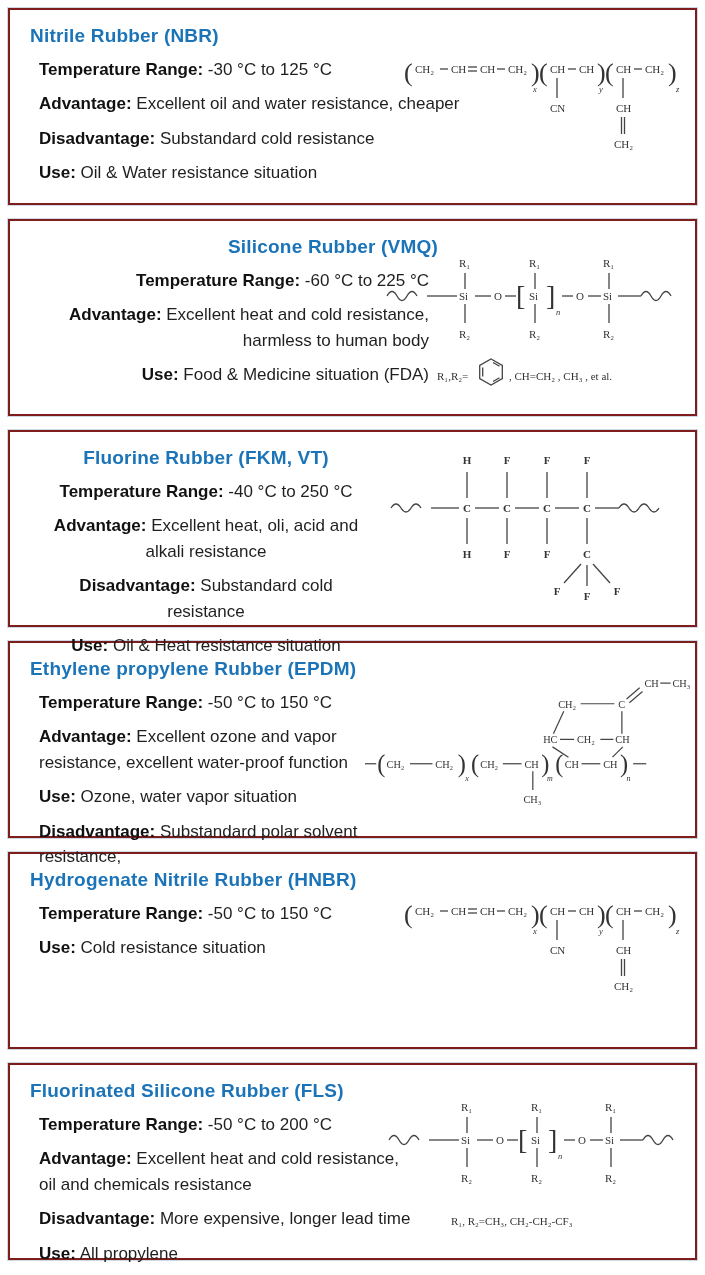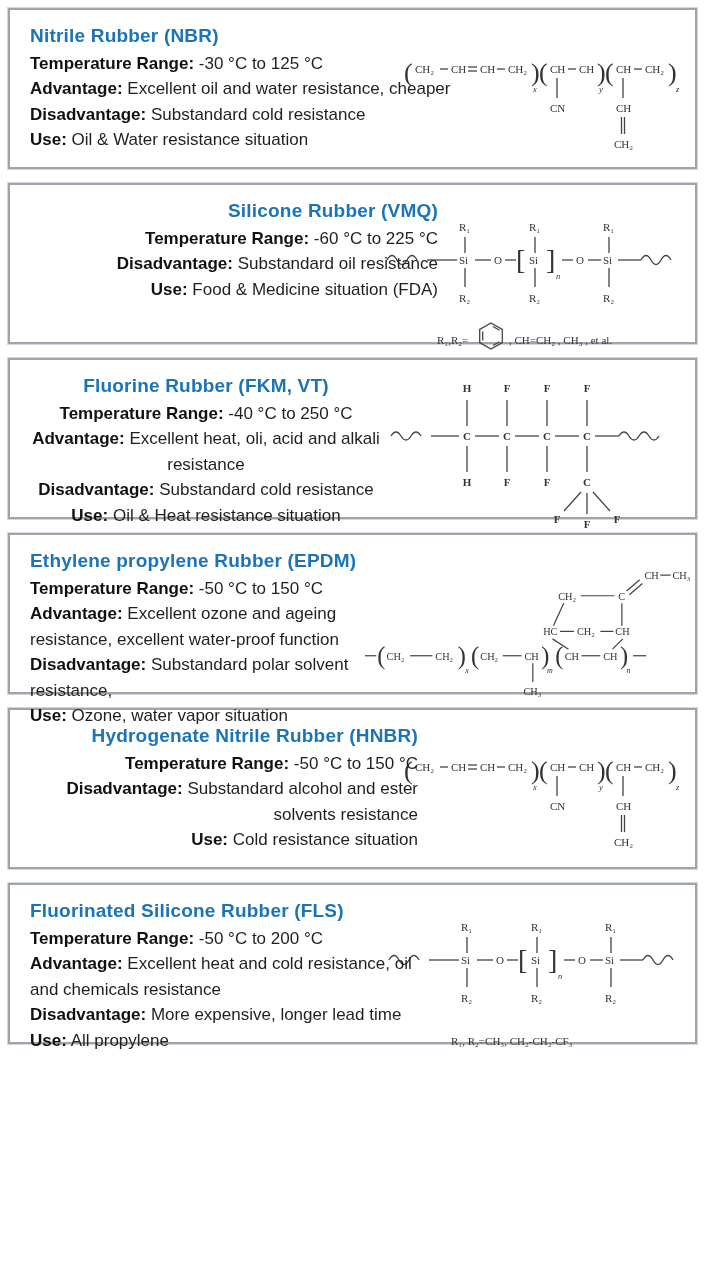--- a/index.html
+++ b/index.html
@@ -3,43 +3,43 @@
 <meta charset="utf-8">
 <style>
   html,body{margin:0;padding:0;background:#ffffff;}
   body{
     width:705px;height:1275px;overflow:hidden;
     font-family:"Liberation Sans",sans-serif;
     box-sizing:border-box;padding:8px 8px 0 8px;
   }
   .panel{
     position:relative;box-sizing:border-box;
-    height:161px;margin-bottom:14px;
+    height:197px;margin-bottom:14px;
     background:#ffffff;
-    border:2px solid #a3a3a3;
+    border:2px solid #7f1d1d;
     box-shadow:0 0 0 1px #cdd9e5;
     padding:12px 10px 0 20px;
   }
   .panel h2{
     margin:2px 0 3px 0;
     font-size:19px;line-height:1.25;
     color:#1b74b8;font-weight:bold;
     letter-spacing:.2px;
   }
   .line{
-    margin:0;font-size:17px;line-height:1.5;
+    margin:9px;font-size:17px;line-height:1.5;
     color:#1f1f1f;
   }
   .line b{color:#111;}
   .txt{position:relative;z-index:2;}
   .p1 .txt{width:446px;}
   .p2 .txt{width:408px;text-align:right;}
   .p3 .txt{width:352px;text-align:center;}
   .p4 .txt{width:392px;}
-  .p5 .txt{width:388px;text-align:right;}
+  .p5 .txt{width:388px;}
   .p6 .txt{width:398px;}
   .struct{position:absolute;z-index:1;}
   .struct text{
     font-family:"Liberation Serif",serif;
     font-size:11px;fill:#333;
   }
   .struct .sub{font-size:8.5px;font-style:italic;}
   .struct .paren{font-size:26px;fill:#333;font-family:"Liberation Serif",serif;}
   .struct .brk{font-size:28px;fill:#333;font-family:"Liberation Serif",serif;}
   .struct line,.struct path,.struct polygon{stroke:#444;stroke-width:1.3;fill:none;}
@@ -92,21 +92,21 @@
     <line x1="217.5" y1="77" x2="217.5" y2="94"></line>
       <line x1="220.5" y1="77" x2="220.5" y2="94"></line>
     <text x="210" y="108">CH₂</text>
   </svg>
 </div>
 
 <div class="panel p2">
   <div class="txt">
     <h2>Silicone Rubber (VMQ)</h2>
     <p class="line"><b>Temperature Range:</b> <span>-60 °C to 225 °C</span></p>
-    <p class="line"><b>Disadvantage:</b> <span>Substandard oil  resistance</span></p>
+    <p class="line"><b>Advantage:</b> <span>Excellent heat and cold resistance, harmless to human body</span></p>
     <p class="line"><b>Use:</b> <span>Food &amp; Medicine  situation (FDA)</span></p>
   </div>
   <svg class="struct s-vmq" width="300" height="152" viewBox="0 0 300 152">
     <path d="M2,55 q5,-9 10,0 t10,0 t10,0"></path>
     <line x1="42" y1="55" x2="72" y2="55"></line>
     <text x="74" y="59">Si</text>
     <line x1="80" y1="32" x2="80" y2="48"></line>
       <text x="74" y="26">R₁</text>
     <line x1="80" y1="63" x2="80" y2="82"></line>
       <text x="74" y="97">R₂</text>
@@ -183,23 +183,23 @@
       <text x="198" y="162" text-anchor="middle" style="font-weight:bold">F</text>
     <line x1="204" y1="126" x2="221" y2="145"></line>
       <text x="228" y="157" text-anchor="middle" style="font-weight:bold">F</text>
   </svg>
 </div>
 
 <div class="panel p4">
   <div class="txt">
     <h2>Ethylene  propylene  Rubber (EPDM)</h2>
     <p class="line"><b>Temperature Range:</b> <span>-50 °C to 150 °C</span></p>
-    <p class="line"><b>Advantage:</b> <span>Excellent ozone and ageing resistance, excellent water-proof function</span></p>
+    <p class="line"><b>Advantage:</b> <span>Excellent ozone and vapor resistance, excellent water-proof function</span></p>
+    <p class="line"><b>Use:</b> <span>Ozone, water vapor situation</span></p>
     <p class="line"><b>Disadvantage:</b> <span>Substandard polar solvent resistance,</span></p>
-    <p class="line"><b>Use:</b> <span>Ozone, water vapor situation</span></p>
   </div>
   <svg class="struct s-epdm" width="330" height="173" viewBox="0 0 352 180">
     <line x1="0" y1="118" x2="12" y2="118"></line>
     <text class="paren" x="13" y="127">(</text>
     <text x="23" y="122">CH₂</text>
     <line x1="48" y1="118" x2="72" y2="118"></line>
     <text x="75" y="122">CH₂</text>
     <text class="paren" x="99" y="127">)</text>
     <text class="sub" x="107" y="136">x</text>
     <text class="paren" x="113" y="127">(</text>
@@ -234,21 +234,20 @@
     <text x="298" y="36">CH</text>
     <line x1="315" y1="32" x2="326" y2="32"></line>
     <text x="328" y="36">CH₃</text>
   </svg>
 </div>
 
 <div class="panel p5">
   <div class="txt">
     <h2>Hydrogenate  Nitrile Rubber (HNBR)</h2>
     <p class="line"><b>Temperature Range:</b> <span>-50 °C to 150 °C</span></p>
-    <p class="line"><b>Disadvantage:</b> <span>Substandard alcohol and ester solvents resistance</span></p>
     <p class="line"><b>Use:</b> <span>Cold resistance situation</span></p>
   </div>
   <svg class="struct s-nbr2" width="285" height="120" viewBox="0 0 285 120">
     <text class="paren" x="0" y="41">(</text>
     <text x="11" y="33">CH₂</text>
     <line x1="36" y1="29" x2="44" y2="29"></line>
     <text x="47" y="33">CH</text>
     <line x1="64" y1="27" x2="73" y2="27"></line>
       <line x1="64" y1="31" x2="73" y2="31"></line>
     <text x="76" y="33">CH</text>

